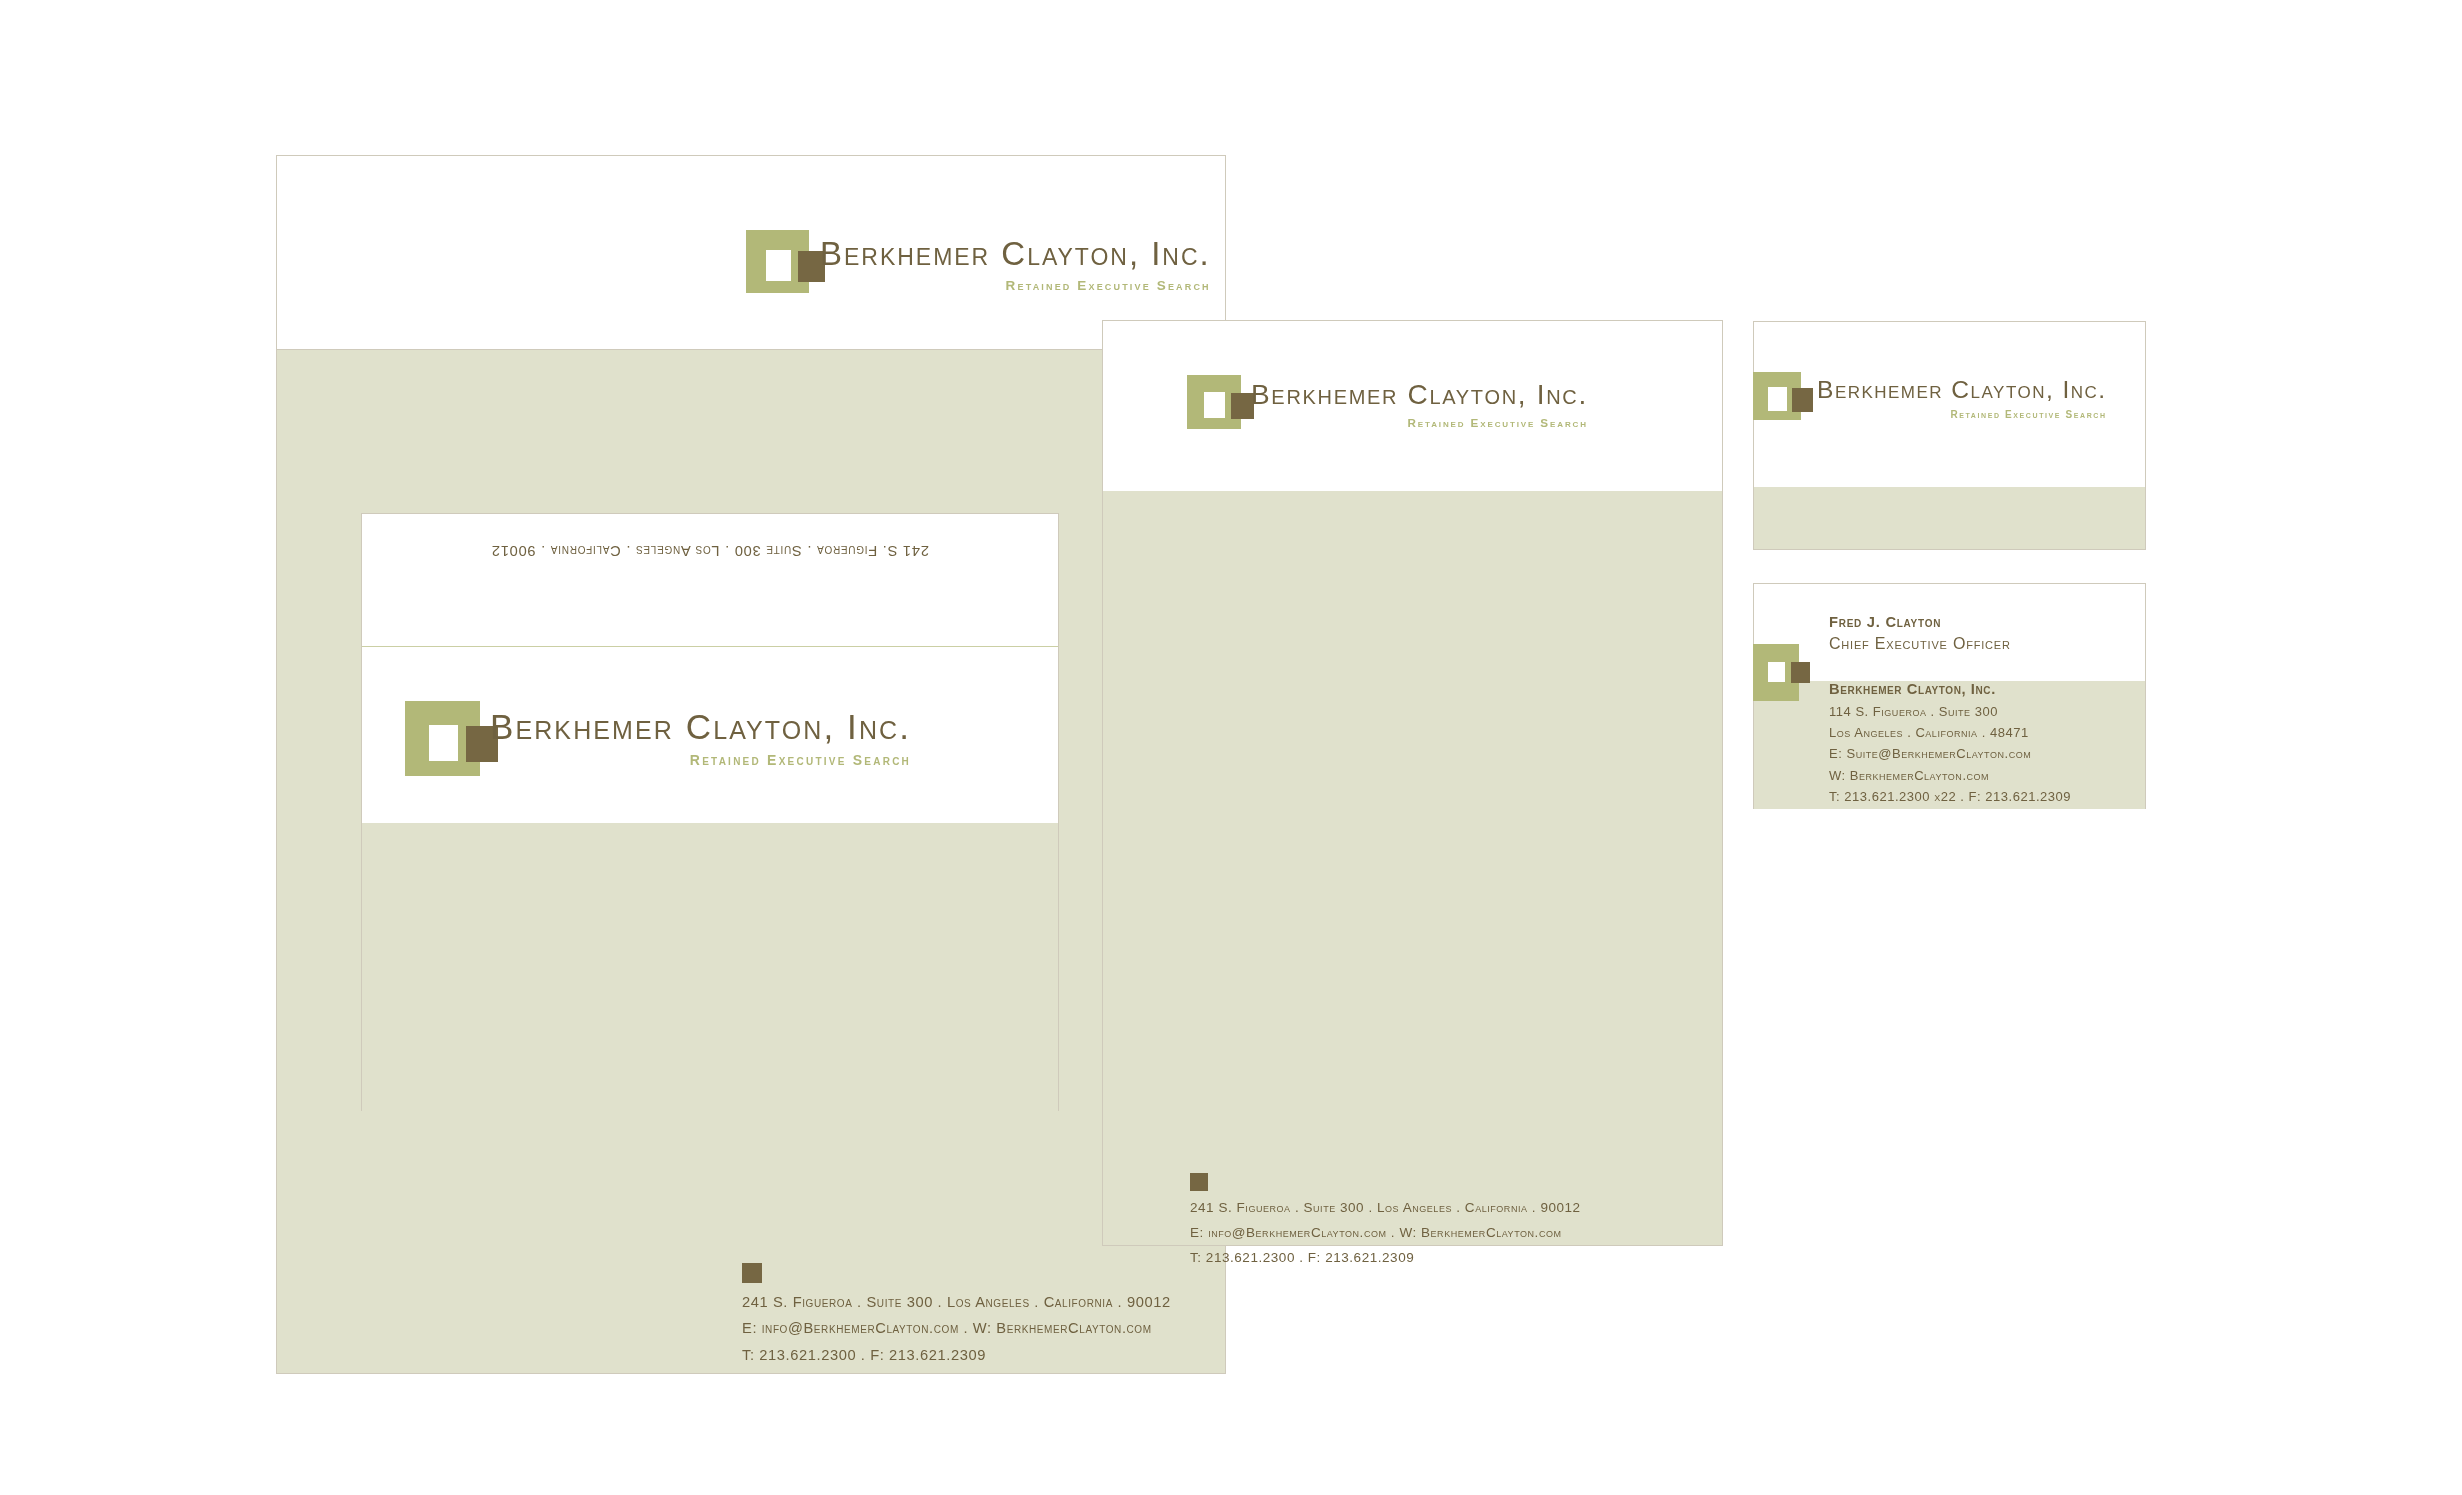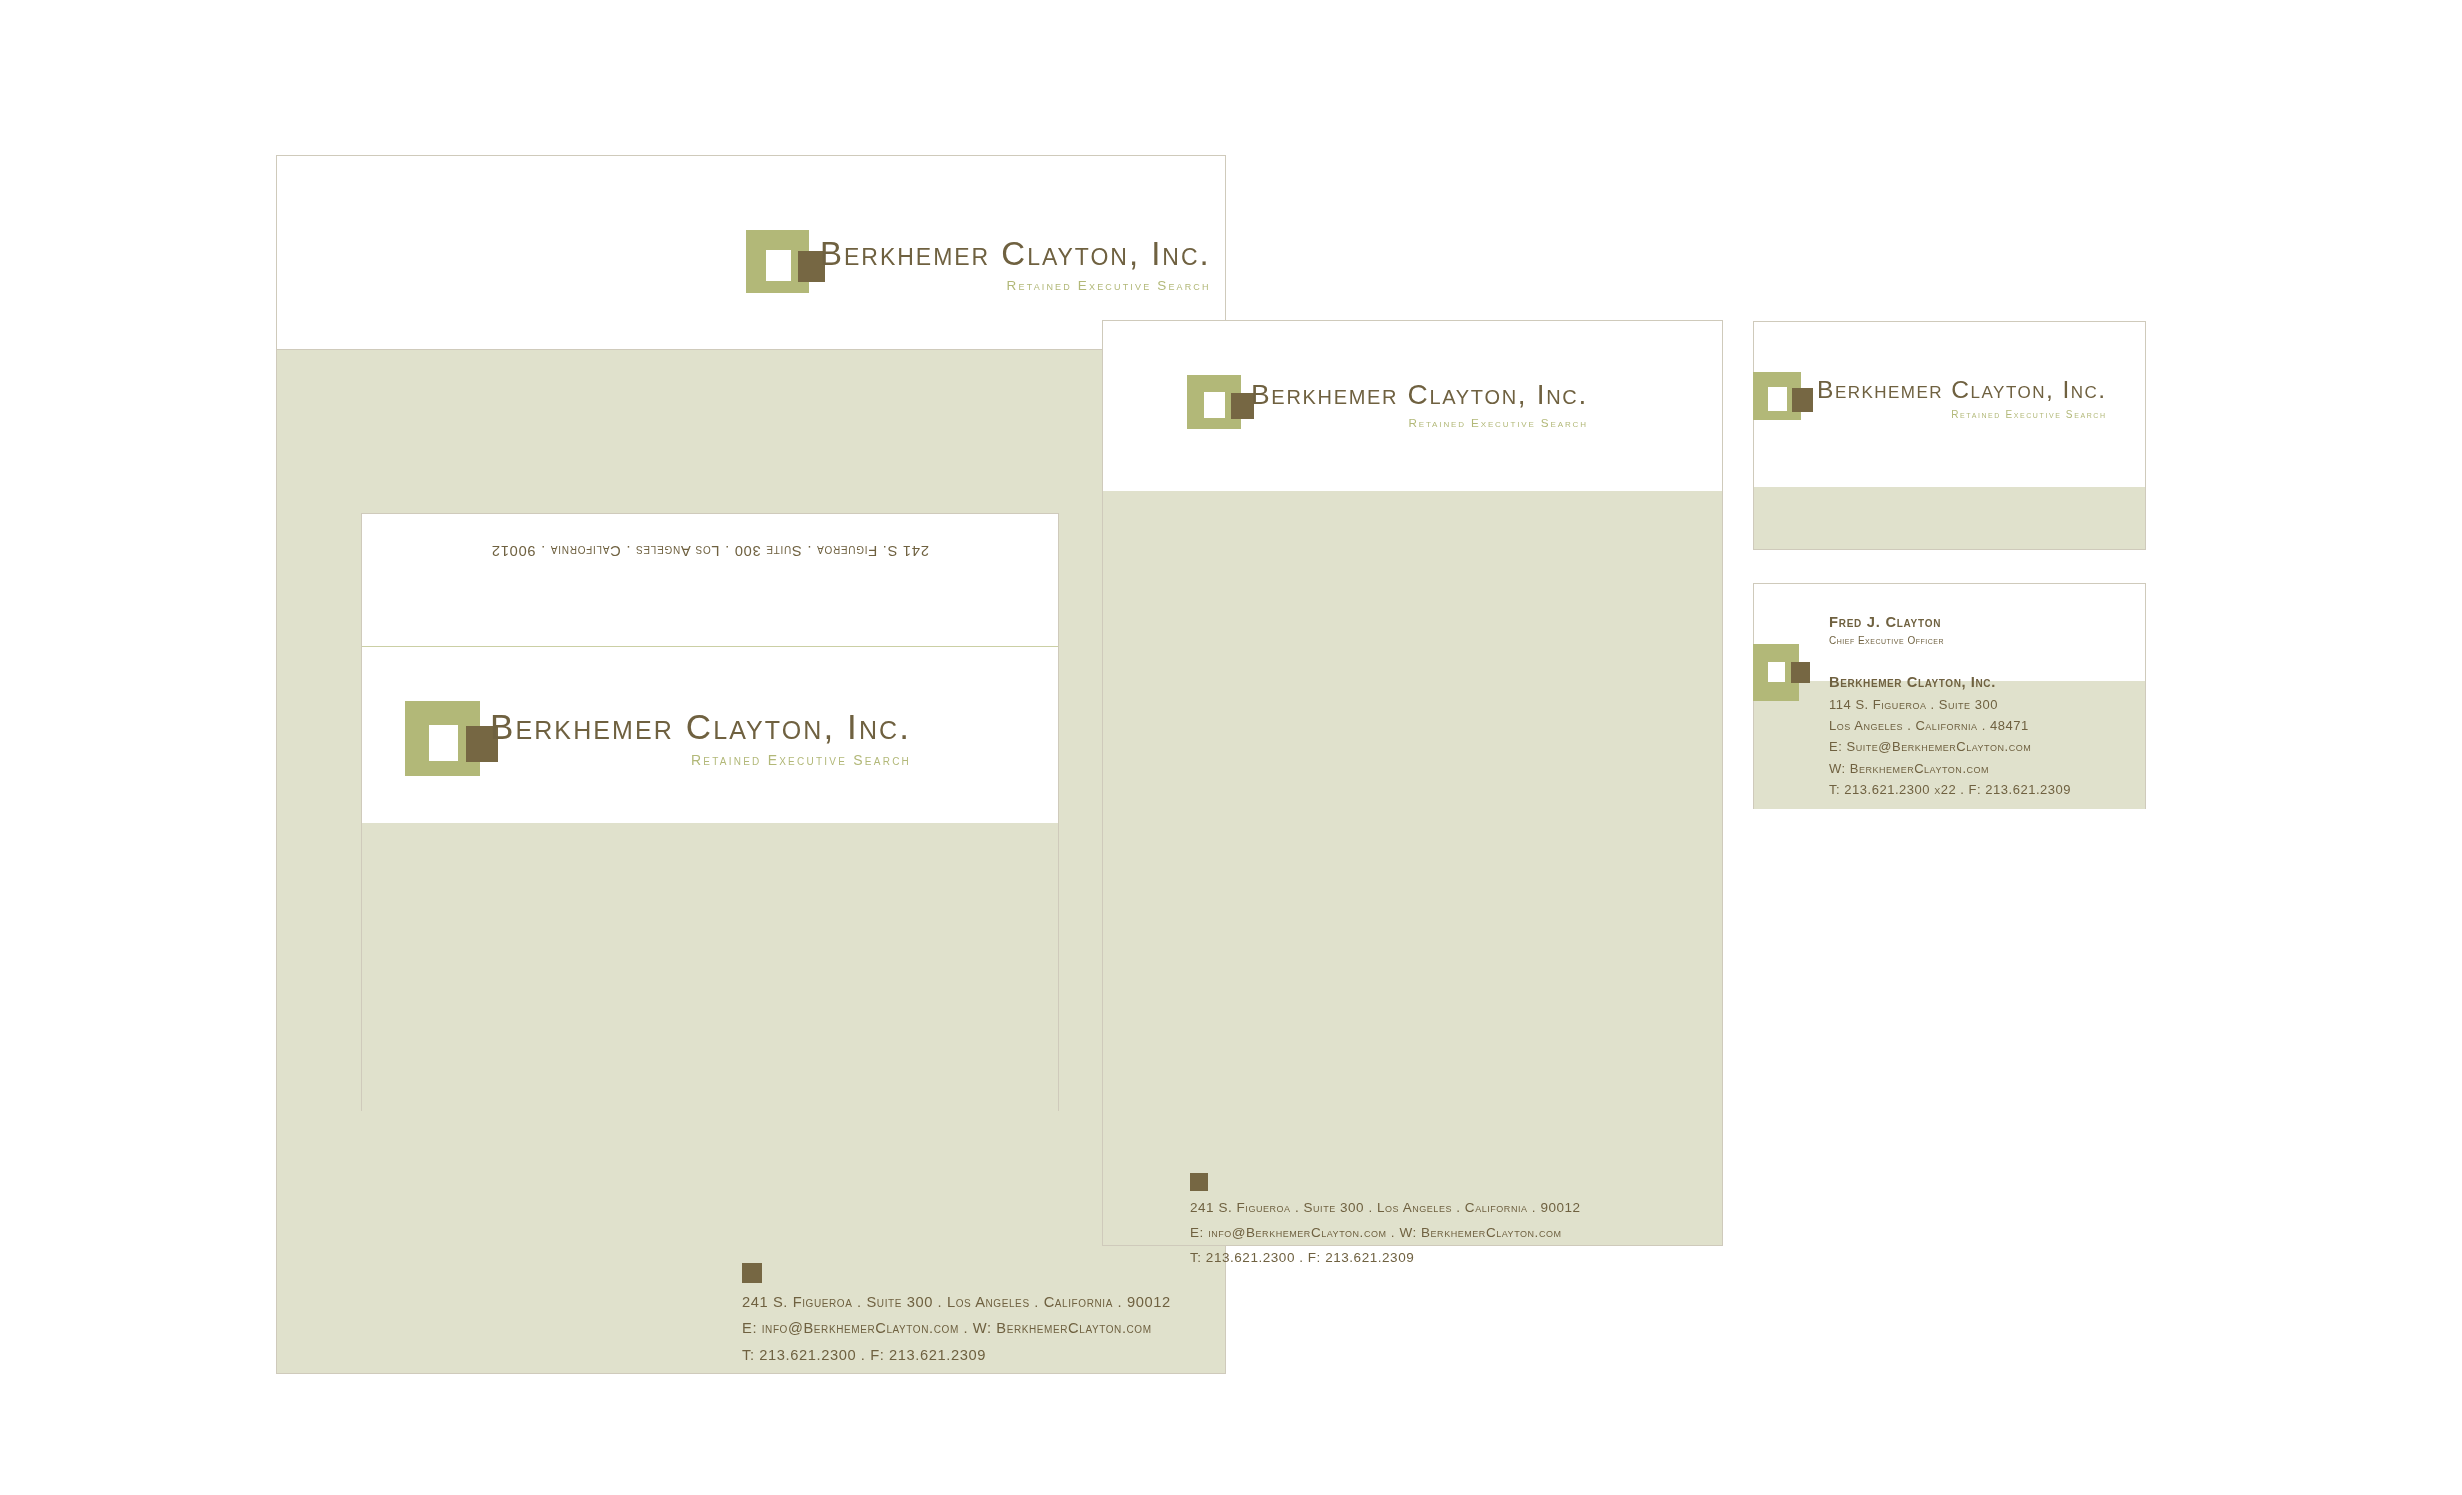--- a/index.html
+++ b/index.html
@@ -15,21 +15,21 @@
 
   
   .mark{position:absolute;}
   .mark .sq-green{position:absolute;left:0;top:0;width:100%;height:100%;background:#B2B878;}
   .mark .sq-white{position:absolute;background:#ffffff;}
   .mark .sq-brown{position:absolute;background:#766743;}
 
   
   .wordmark{position:absolute;white-space:nowrap;}
   .wm-name{color:#6F6140;font-weight:400;letter-spacing:.06em;line-height:1;}
-  .wm-tag{color:#B2B878;letter-spacing:.16em;line-height:1;text-align:right;}
+  .wm-tag{color:#B2B878;letter-spacing:.16em;line-height:1;text-align:right;font-weight:bold;}
 
   .sc{font-variant:small-caps;}
 
   
   #letterhead{left:276px;top:155px;width:950px;height:1219px;background:#E0E1CC;}
   #letterhead .lh-white{position:absolute;left:0;top:0;width:950px;height:195px;
       background:#ffffff;border:0.6px solid #CFCABB;box-sizing:border-box;}
   #letterhead .lh-border{position:absolute;left:0;top:0;width:100%;height:100%;
       border:0.6px solid #CFCABB;box-sizing:border-box;pointer-events:none;}
 
@@ -90,21 +90,21 @@
   
   #card-back{left:1753px;top:583px;width:393px;height:226px;background:#ffffff;
       border:0.6px solid #CFCABB;}
   #card-back .cb-tint{position:absolute;left:0;top:97px;width:100%;height:128px;background:#E0E1CC;}
   #cb-mark{left:1753px;top:644px;width:46px;height:57px;}
   #cb-mark .sq-white{left:15.2px;top:17.6px;width:16.4px;height:20.5px;}
   #cb-mark .sq-brown{left:38px;top:18px;width:19px;height:20.5px;}
 
   #cb-text{position:absolute;left:1829px;top:607px;}
   #cb-text .cb-name{color:#6F6140;font-size:14.7px;font-weight:700;letter-spacing:.05em;white-space:nowrap;margin-top:7px;}
-  #cb-text .cb-title{color:#6F6140;font-size:10px;letter-spacing:.05em;margin-top:5.3px;white-space:nowrap;}
+  #cb-text .cb-title{color:#6F6140;font-size:16px;letter-spacing:.05em;margin-top:5.3px;white-space:nowrap;}
   #cb-text .cb-company{color:#6F6140;font-size:14.7px;font-weight:700;letter-spacing:.04em;margin-top:28px;white-space:nowrap;}
   #cb-text .cb-line{color:#6F6140;font-size:13px;letter-spacing:.04em;margin-top:6.4px;white-space:nowrap;}
 </style>
 </head>
 <body>
 
 <div class="stage">
 
   <div class="piece" id="letterhead">
     <div class="lh-white"></div>

